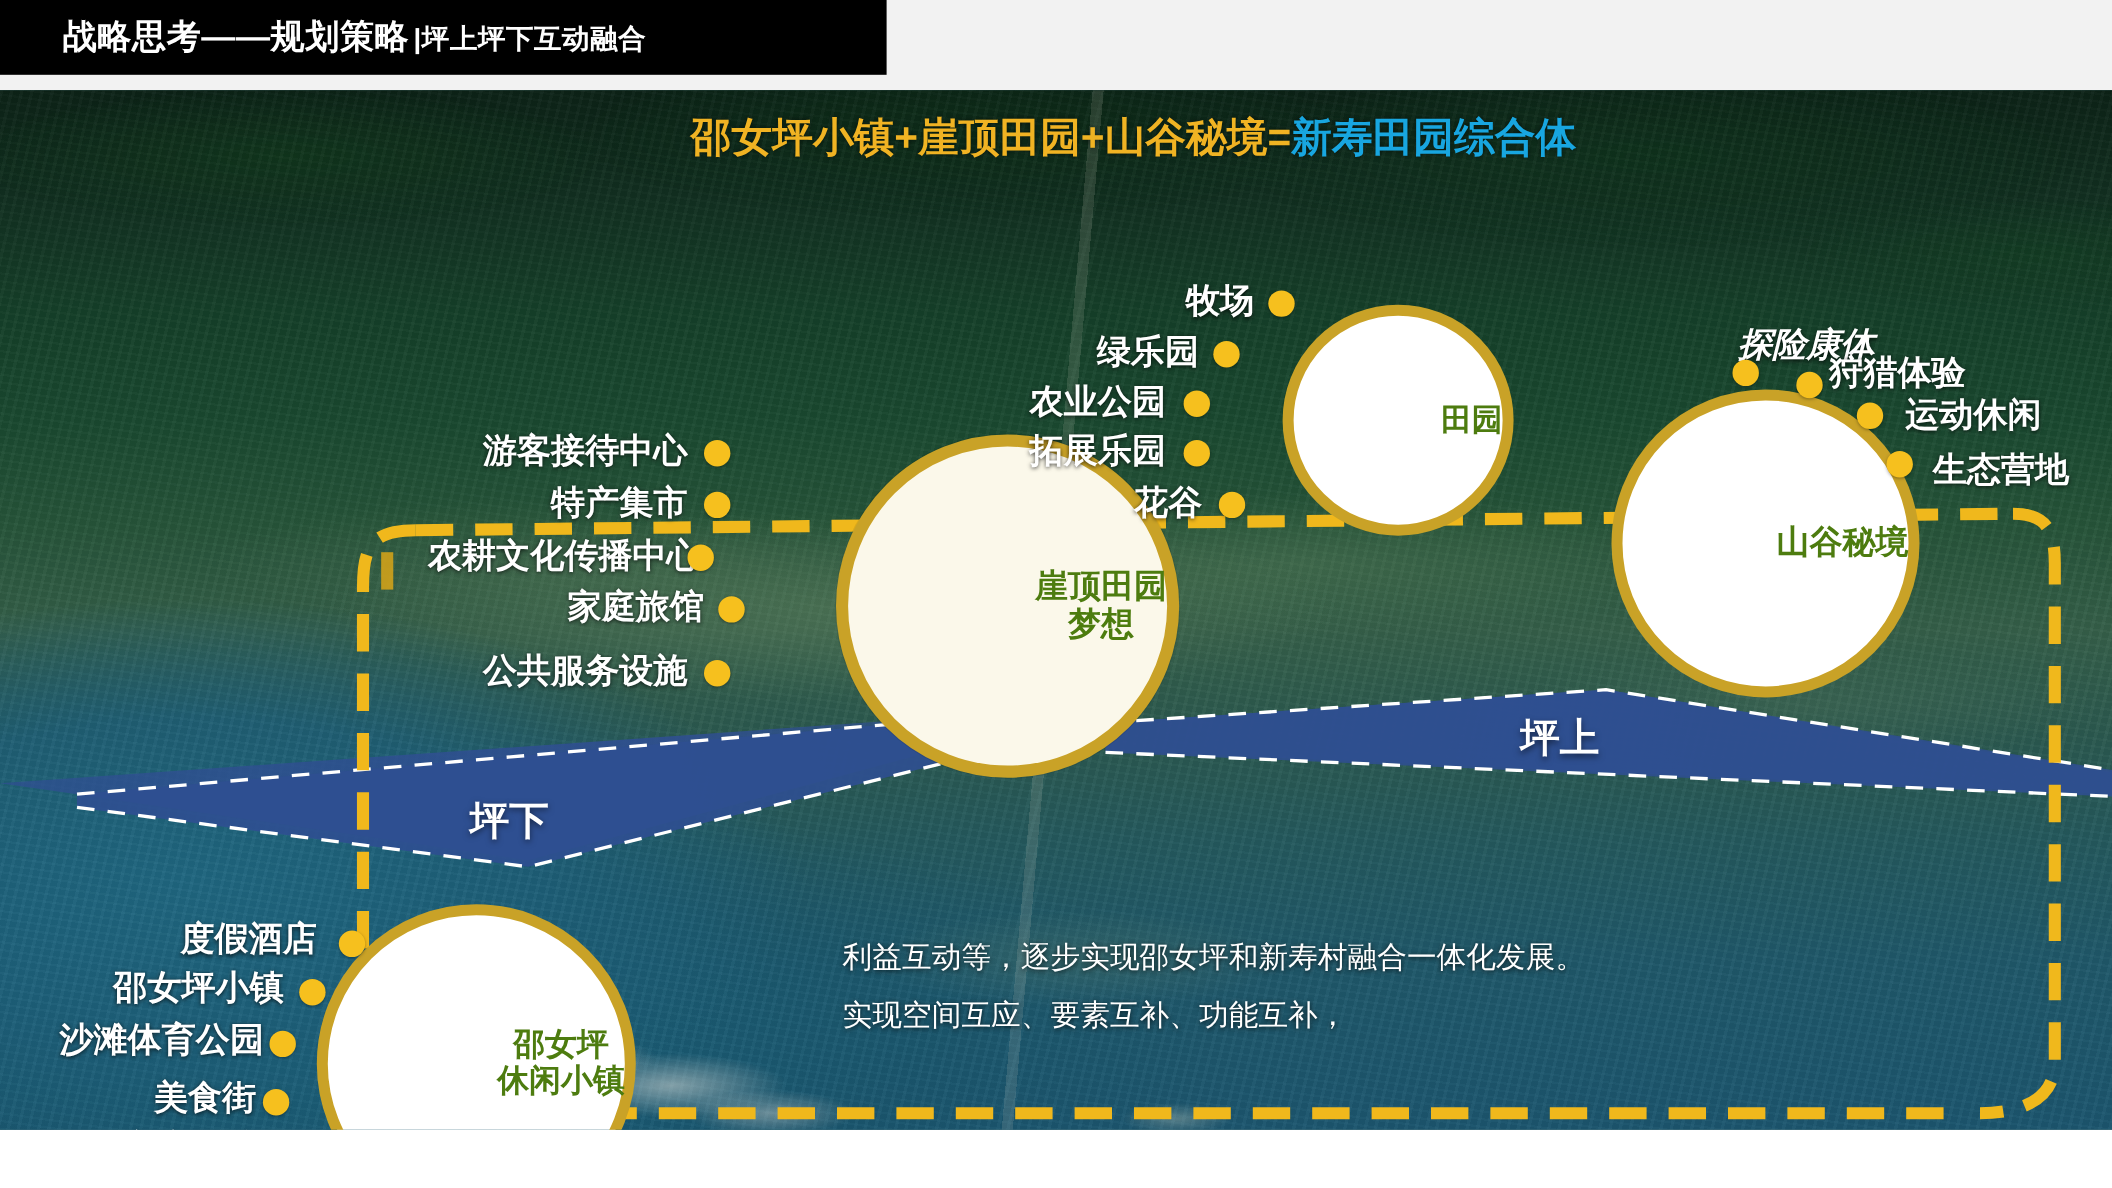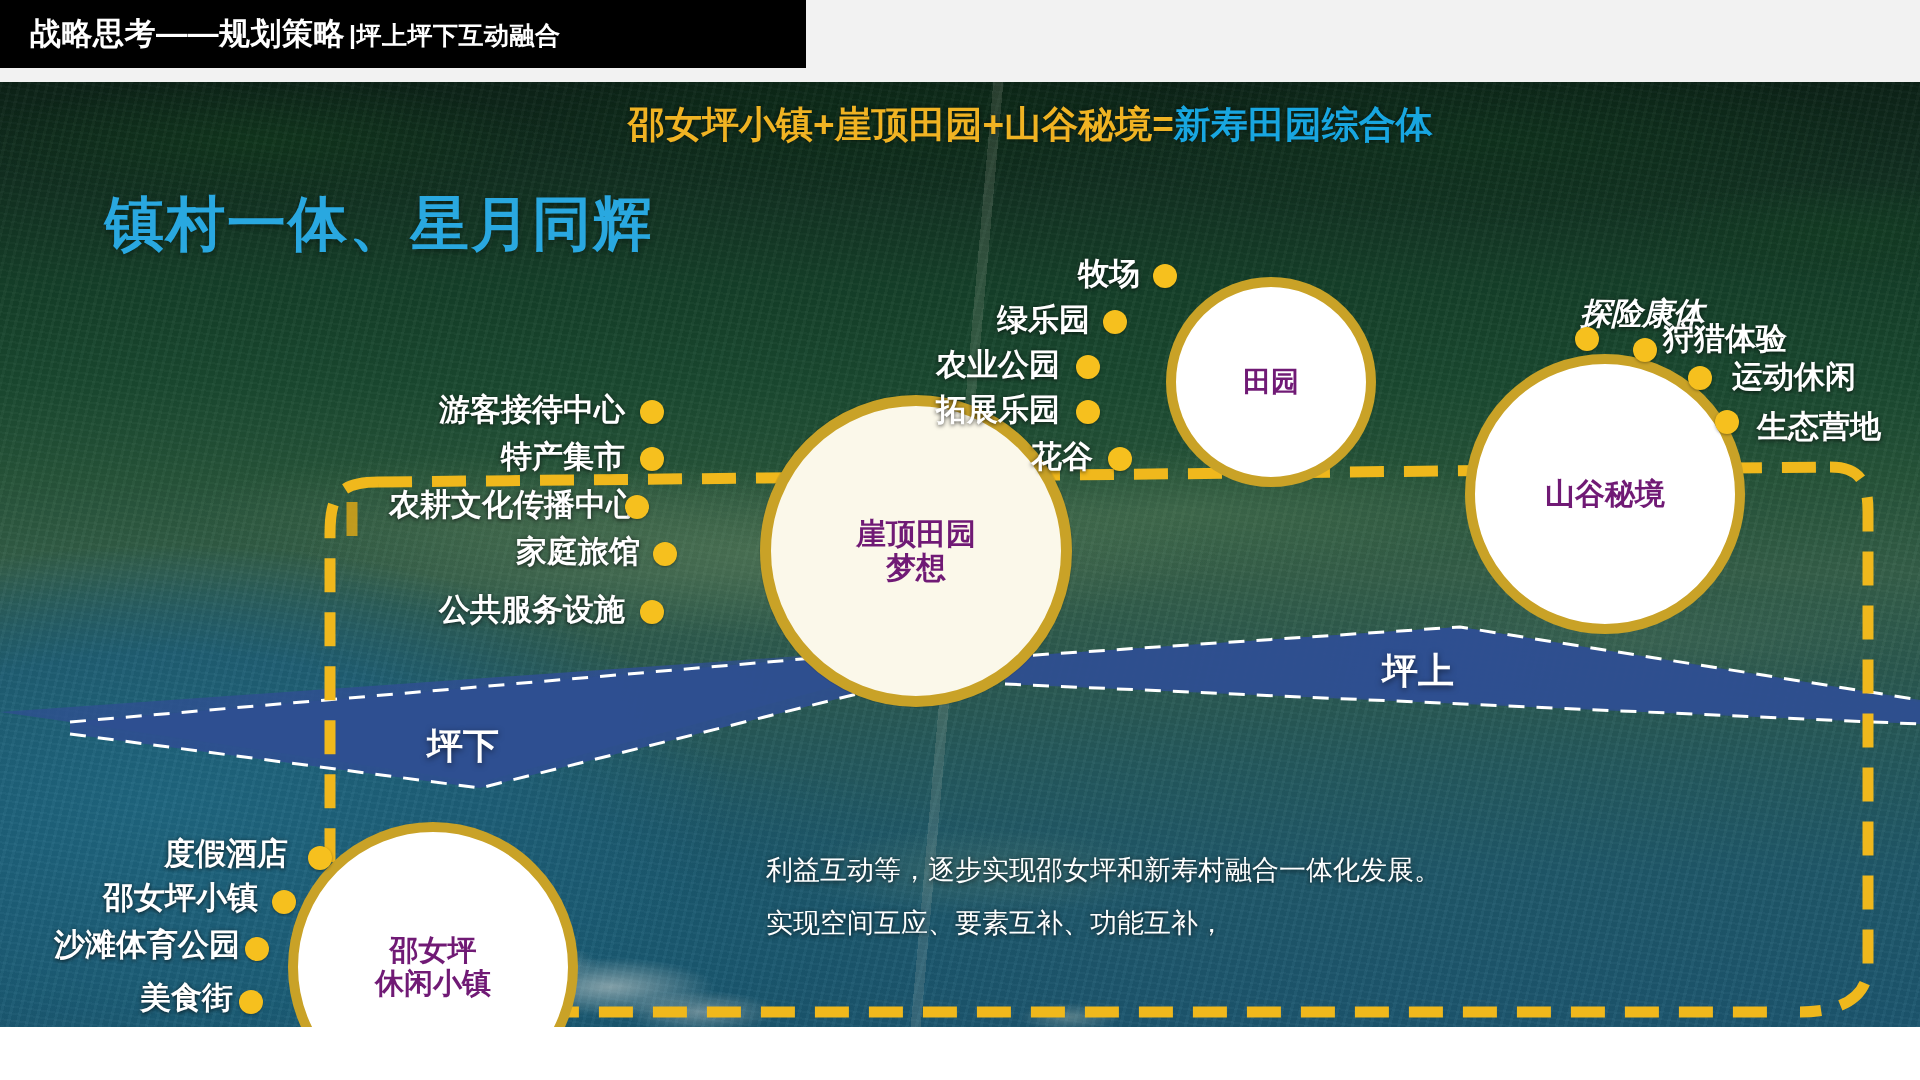--- a/index.html
+++ b/index.html
@@ -15,21 +15,21 @@
     background:#f2f2f2;
   }
   #header-black{
     position:absolute;left:0;top:0;width:806px;height:68px;
     background:#000000;
     display:flex;align-items:center;
   }
   #header-title{
     color:#ffffff;font-size:31px;font-weight:bold;letter-spacing:.5px;
     padding-left:30px;white-space:nowrap;
-    display:flex;align-items:baseline;
+    display:flex;align-items:baseline;margin-left:27px;
   }
   #header-title .main{font-size:31px;}
   #header-title .sub{font-size:25px;margin-left:4px;}
 
   
   #map-canvas{
     position:absolute;left:0;top:82px;width:1920px;height:945px;
     overflow:hidden;
     background:
       
@@ -91,22 +91,22 @@
     letter-spacing:2px;
     text-shadow:0 2px 6px rgba(0,0,0,.4);
   }
 
   
   #svg-overlay{position:absolute;left:0;top:0;width:1920px;height:998px;}
 
   
   .bubble{
     position:absolute;border-radius:50%;
-    display:flex;align-items:center;justify-content:center;
-    text-align:center;line-height:1.15;font-weight:bold;color:#701a75;
+    display:flex;align-items:center;justify-content:flex-end;
+    text-align:center;line-height:1.15;font-weight:bold;color:#4d7c0f;
   }
 
   #bubble-yadingtianyuan{
     left:760px;top:313px;width:290px;height:290px;
     background:#fbf8ea;border:11px solid #c9a227;font-size:30px;
     box-shadow:0 0 0 1px rgba(0,0,0,.08);
   }
   #bubble-tianyuan{
     left:1166px;top:195px;width:190px;height:190px;
     background:#ffffff;border:10px solid #c9a227;font-size:28px;
@@ -214,21 +214,20 @@
 
     <g fill="none" stroke="#d9a617" stroke-width="11" stroke-dasharray="34 20" opacity="0.85">
       <path d="M 352,420 L 352,470"></path>
     </g>
   </svg>
 
   <div class="hl" id="equation-line">
     <span class="gold">邵女坪小镇+崖顶田园+山谷秘境=</span><span class="blue">新寿田园综合体</span>
   </div>
 
-  <div class="hl" id="slogan-main">镇村一体、星月同辉</div>
 
   <div class="bubble" id="bubble-yadingtianyuan">
     <div>
       <div>崖顶田园</div>
       <div>梦想</div>
     </div>
   </div>
 
   <div class="bubble" id="bubble-tianyuan">
     <span>田园</span>

